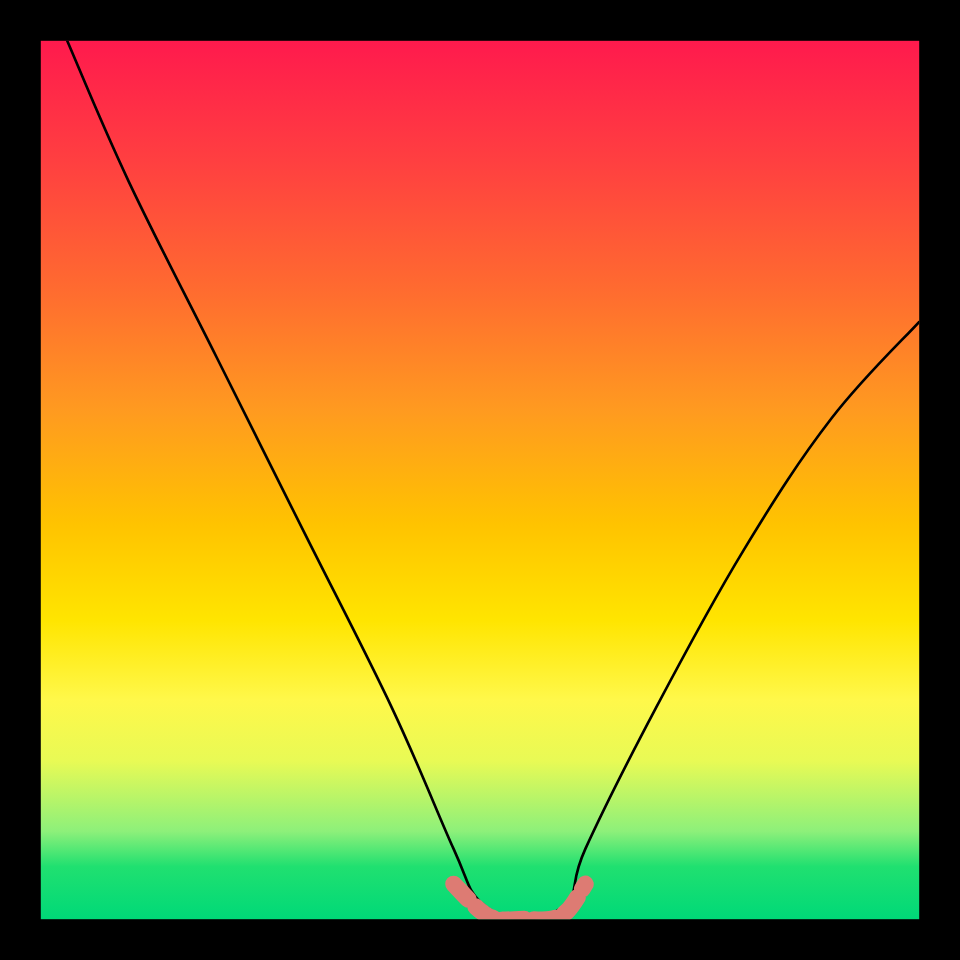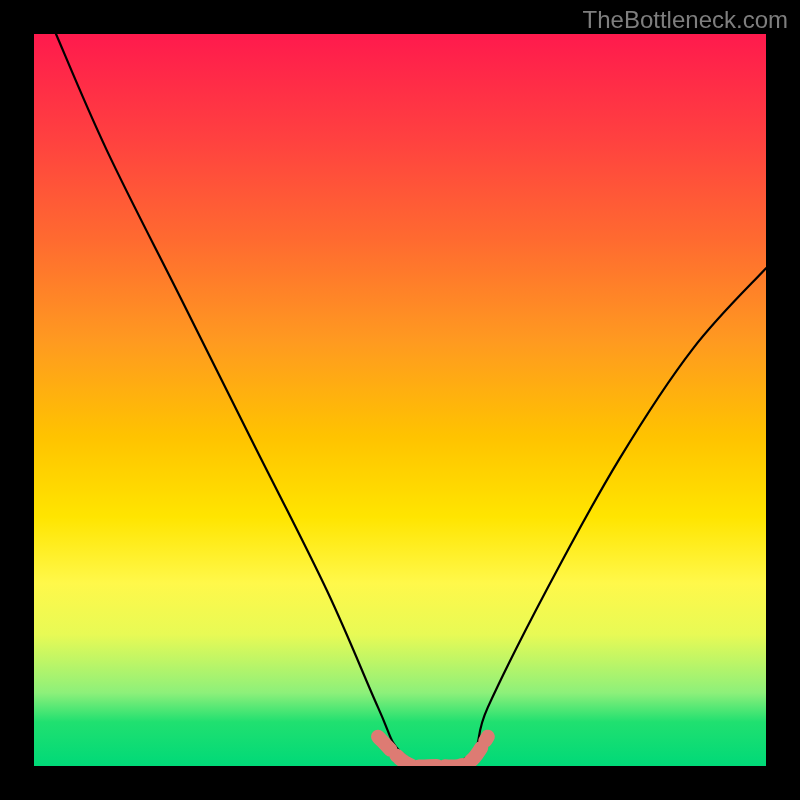--- a/index.html
+++ b/index.html
@@ -55,21 +55,20 @@
     top: 0;
     width: 732px;
     height: 732px;
   }
 </style>
 </head>
 <body>
 
 <div class="frame">
 
-  <div class="attribution">TheBottleneck.com</div>
 
   <div class="plot-area">
     <svg class="curve" viewBox="0 0 732 732" preserveAspectRatio="none">
       <path id="curve-path" fill="none" stroke-width="2.2" stroke-linecap="round" stroke-linejoin="round" d="M 22.0 0.0 C 31.2 21.1, 50.8 69.7, 73.2 117.1 C 95.6 164.6, 120.0 210.8, 146.4 263.5 C 172.8 316.2, 193.2 357.2, 219.6 409.9 C 246.0 462.6, 270.4 508.9, 292.8 556.3 C 315.2 603.8, 330.9 644.5, 344.0 673.4 C 357.2 702.4, 355.5 706.8, 366.0 717.4 C 376.5 727.9, 389.4 732.0, 402.6 732.0 C 415.8 732.0, 430.0 727.9, 439.2 717.4 C 448.4 706.8, 440.7 702.4, 453.8 673.4 C 467.0 644.5, 488.7 601.1, 512.4 556.3 C 536.1 511.5, 559.2 468.0, 585.6 424.6 C 612.0 381.1, 632.4 349.0, 658.8 314.8 C 685.2 280.5, 718.8 248.7, 732.0 234.2" stroke="#000000"></path>
       <path id="highlight-path" fill="none" stroke-width="14" stroke-linecap="round" stroke-linejoin="round" stroke-dasharray="18 8" d="M 344.0 702.7 C 348.0 706.7, 359.4 719.4, 366.0 724.7 C 372.6 730.0, 374.1 730.7, 380.6 732.0 C 387.2 733.3, 394.7 732.0, 402.6 732.0 C 410.5 732.0, 418.0 733.3, 424.6 732.0 C 431.1 730.7, 433.9 730.0, 439.2 724.7 C 444.5 719.4, 451.2 706.7, 453.8 702.7" stroke="#dd7b73"></path>
     </svg>
   </div>
 
 </div>
 

